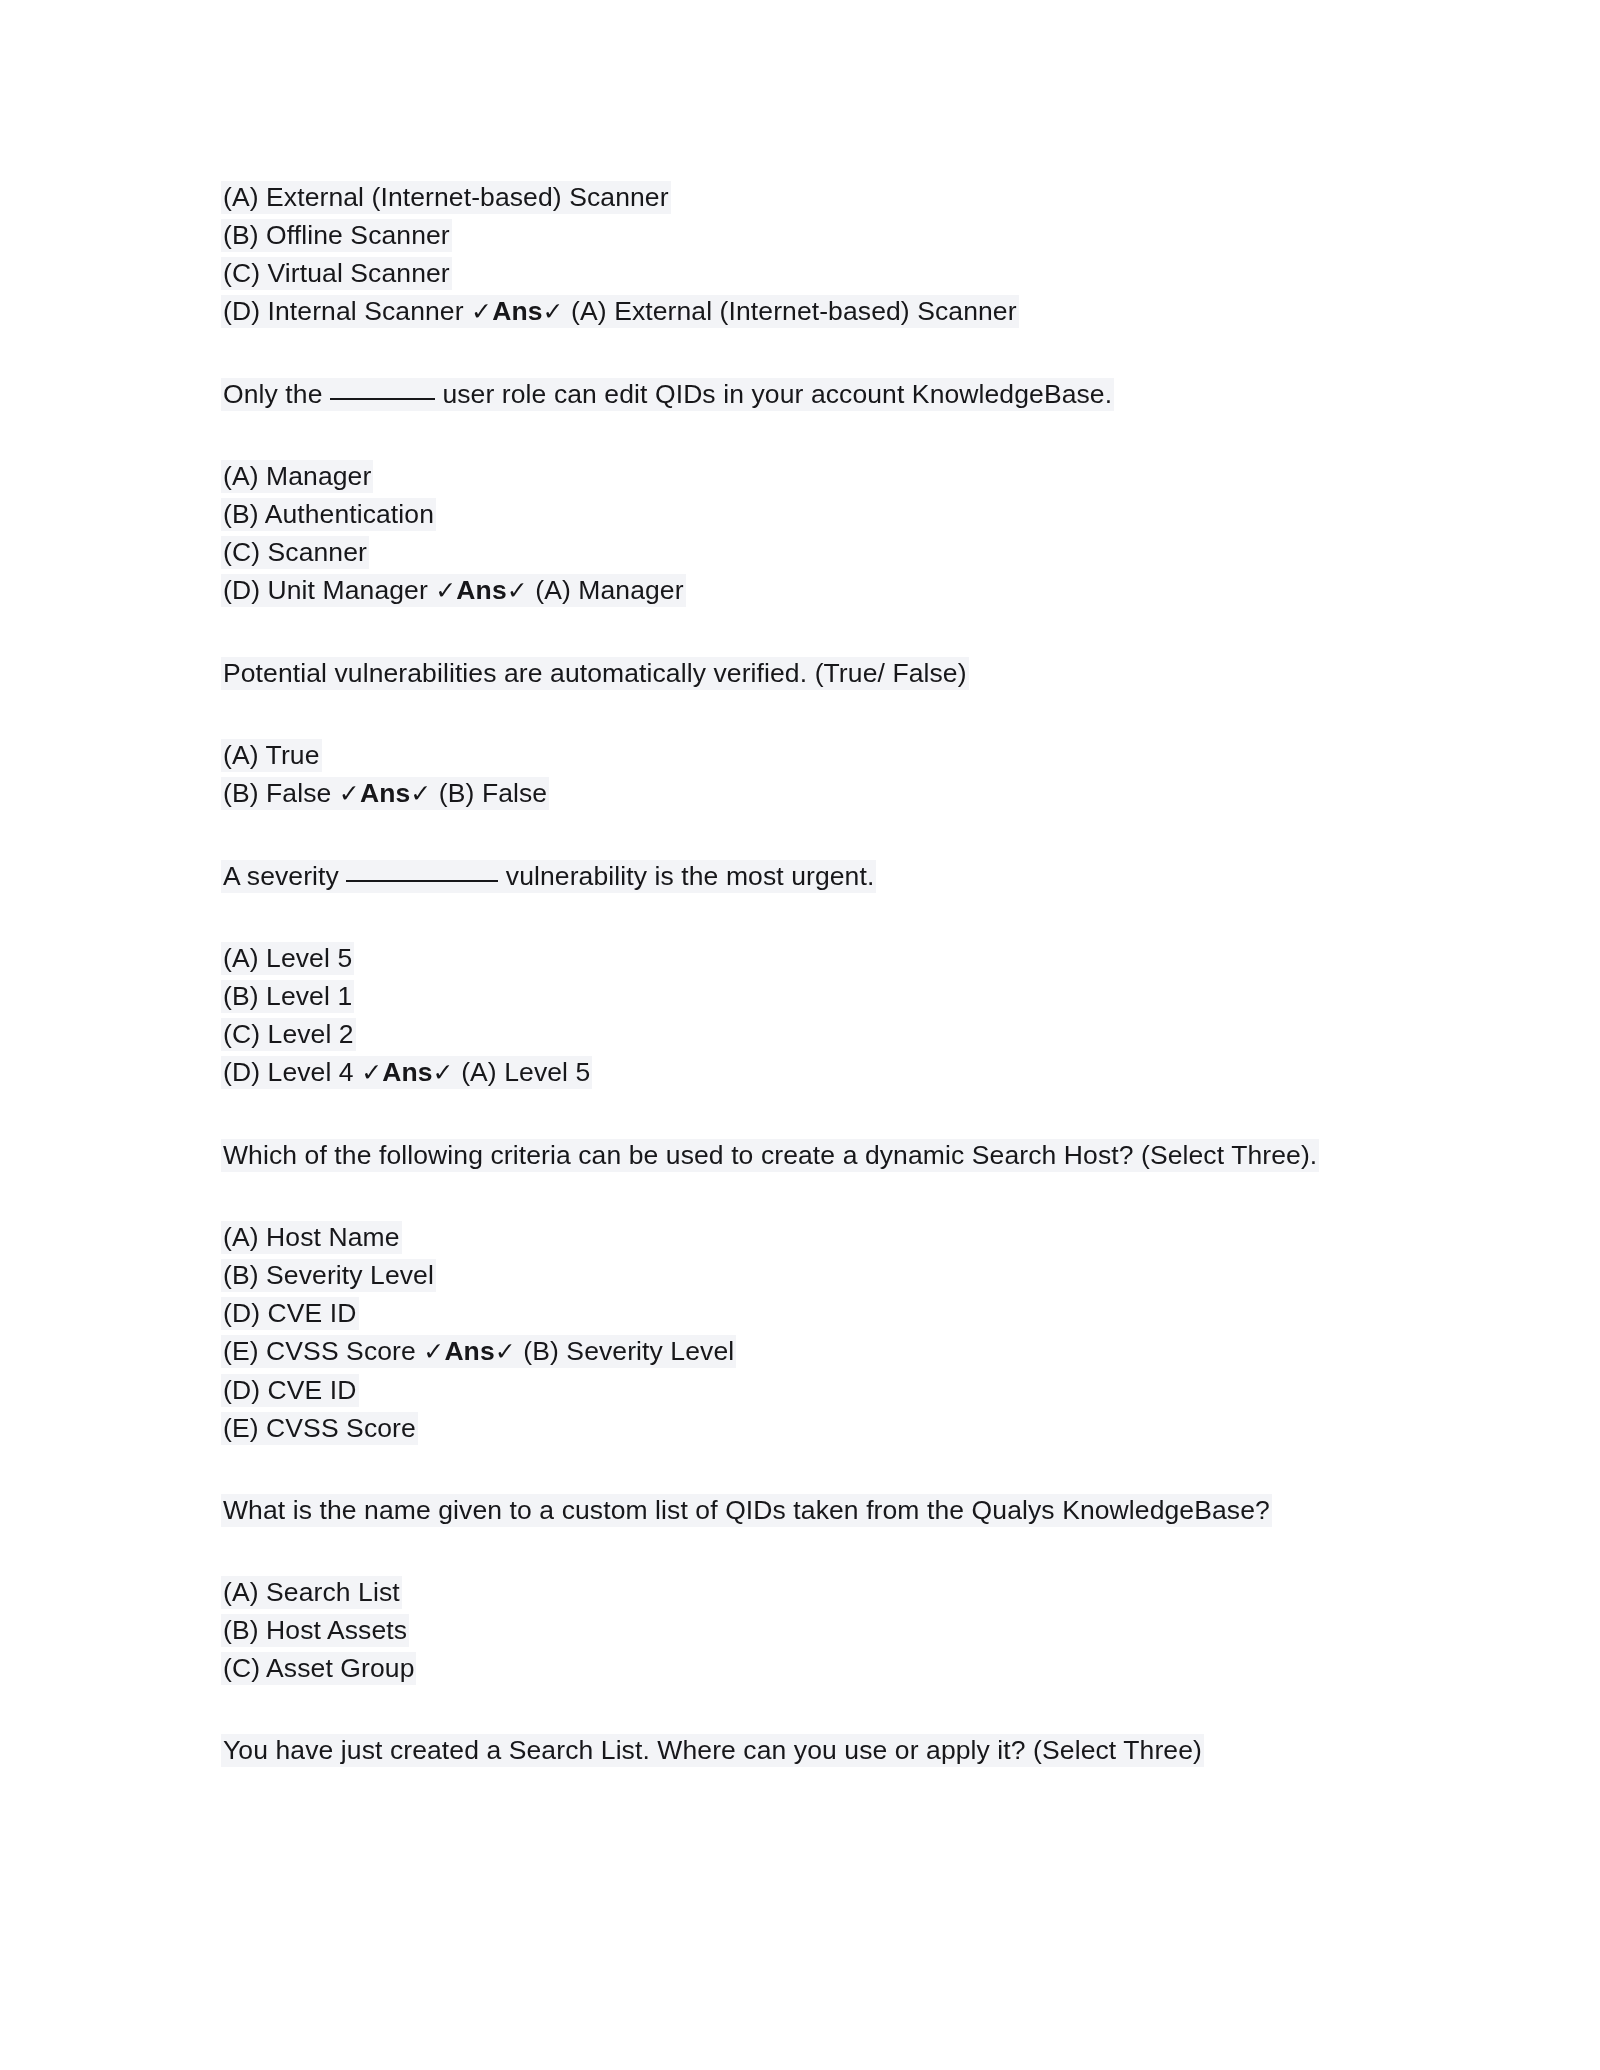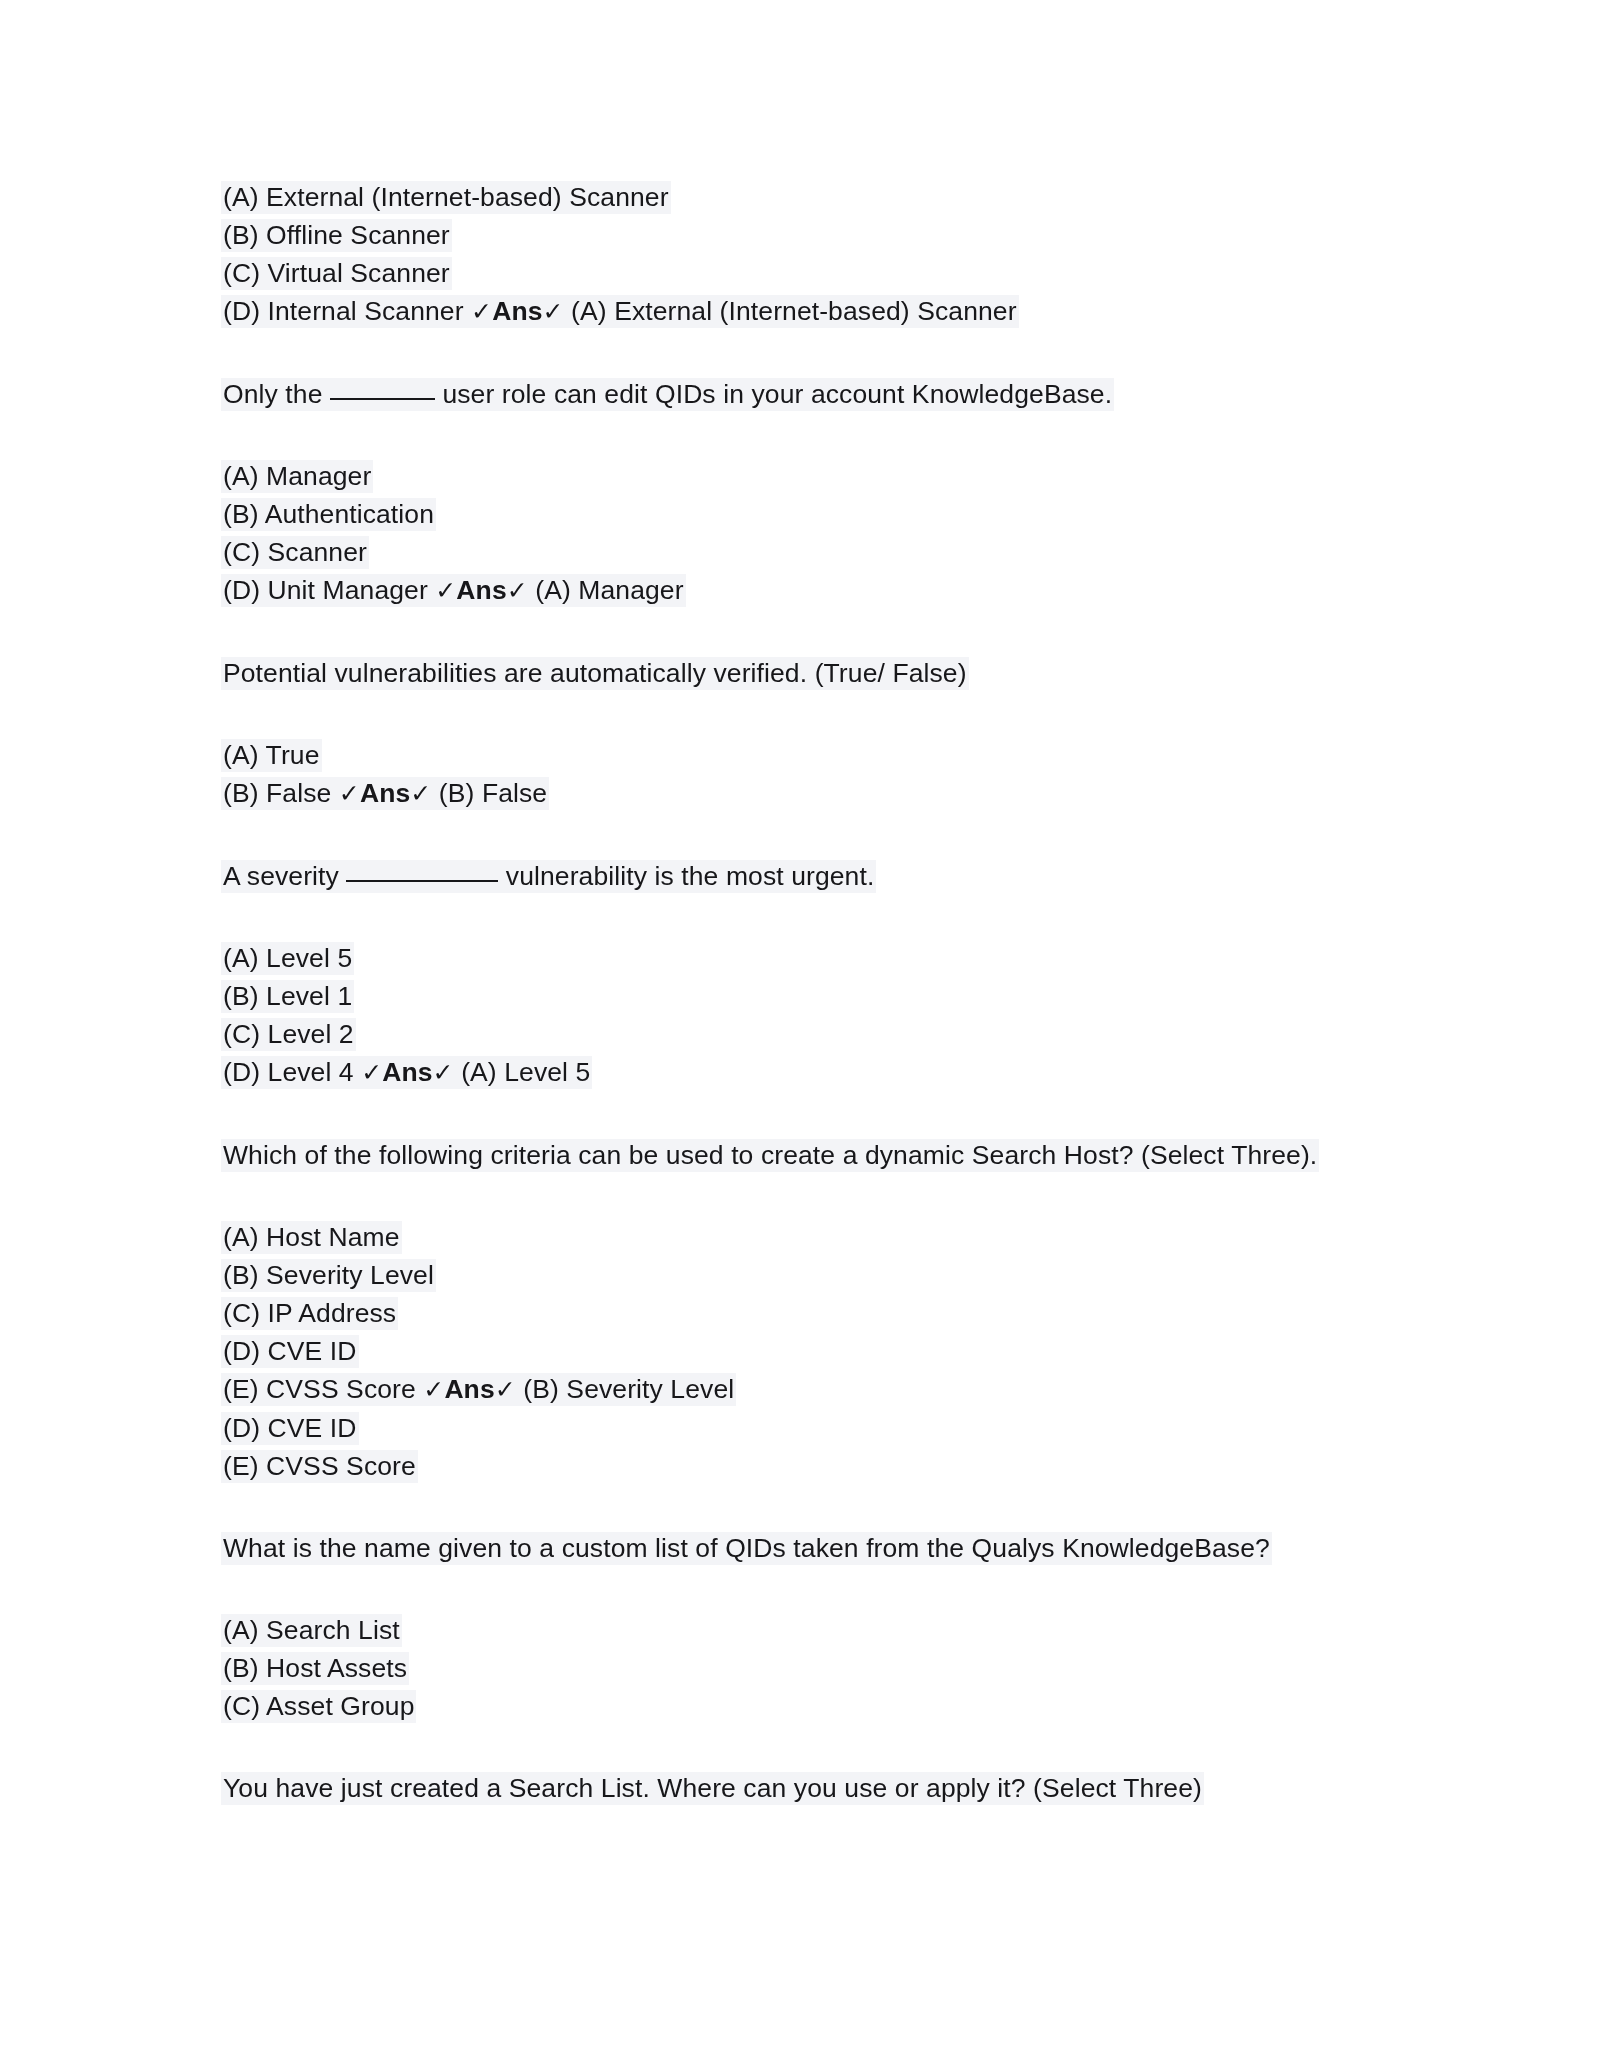--- a/index.html
+++ b/index.html
@@ -108,21 +108,20 @@
         <div class="line"><span class="hl"><span>(B) Level 1</span></span></div>
         <div class="line"><span class="hl"><span>(C) Level 2</span></span></div>
         <div class="line"><span class="hl"><span>(D) Level 4 </span><span class="ans"><span class="chk">✓</span><span class="ans-word">Ans</span><span class="chk">✓</span></span><span> (A) Level 5</span></span></div>
       </div>
       <div class="block">
         <div class="line"><span class="hl"><span>Which of the following criteria can be used to create a dynamic Search Host? (Select Three).</span></span></div>
       </div>
       <div class="block">
         <div class="line"><span class="hl"><span>(A) Host Name</span></span></div>
         <div class="line"><span class="hl"><span>(B) Severity Level</span></span></div>
-        <div class="line"><span class="hl"><span>(C) IP Address</span></span></div>
         <div class="line"><span class="hl"><span>(D) CVE ID</span></span></div>
         <div class="line"><span class="hl"><span>(E) CVSS Score </span><span class="ans"><span class="chk">✓</span><span class="ans-word">Ans</span><span class="chk">✓</span></span><span> (B) Severity Level</span></span></div>
         <div class="line"><span class="hl"><span>(D) CVE ID</span></span></div>
         <div class="line"><span class="hl"><span>(E) CVSS Score</span></span></div>
       </div>
       <div class="block">
         <div class="line"><span class="hl"><span>What is the name given to a custom list of QIDs taken from the Qualys KnowledgeBase?</span></span></div>
       </div>
       <div class="block">
         <div class="line"><span class="hl"><span>(A) Search List</span></span></div>

